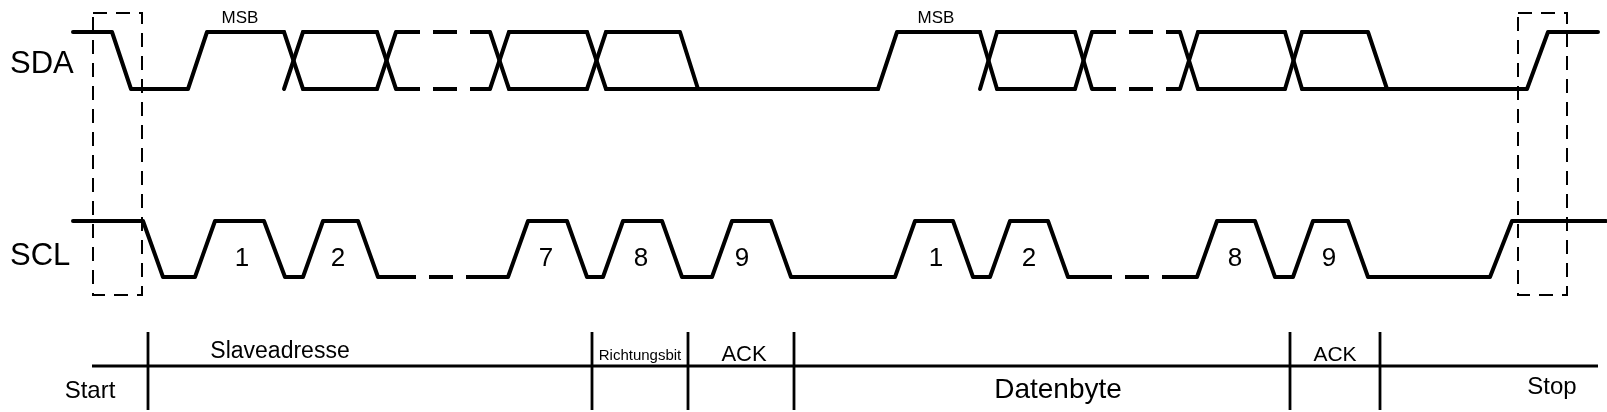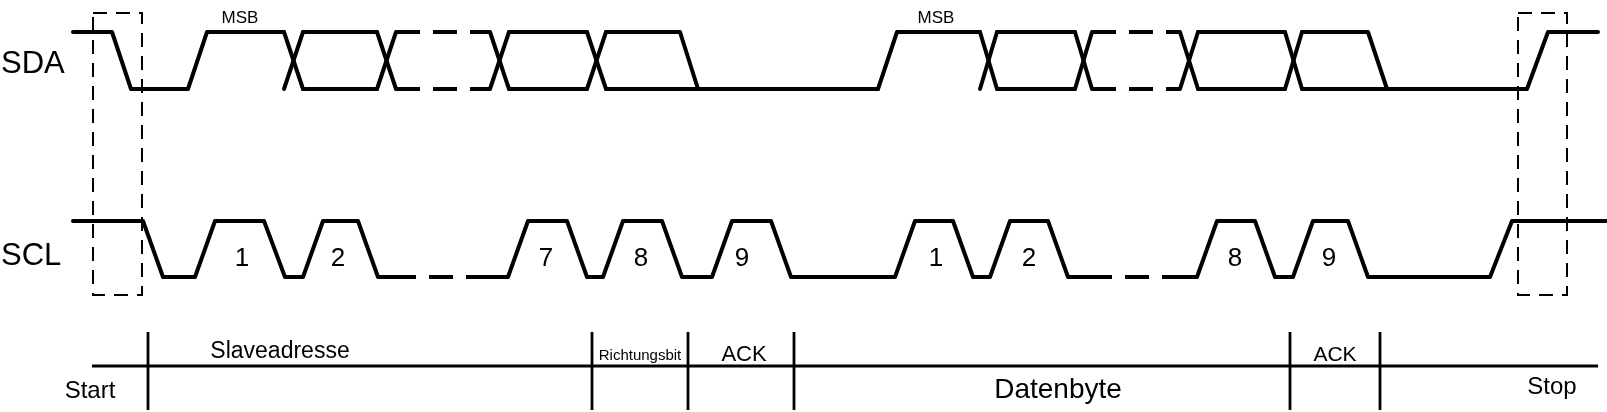--- a/index.html
+++ b/index.html
@@ -7,21 +7,21 @@
     position: relative;
     width: 1607px;
     height: 412px;
     background: #ffffff;
     font-family: "Liberation Sans", sans-serif;
     overflow: hidden;
   }
   #stage svg { position: absolute; left: 0; top: 0; width: 1607px; height: 412px; }
   .sig-label {
     position: absolute;
-    left: 1px;
+    left: 10px;
     line-height: 1;
     font-size: 31px;
     color: #000000;
     white-space: nowrap;
   }
   #sda-label { top: 47px; }
   #scl-label { top: 239px; text-align: center; }
 
   .wave { fill: none; stroke: #000000; stroke-width: 4; stroke-linejoin: round; stroke-linecap: round; }
   .wave.dashed { stroke-dasharray: 24 13; stroke-linecap: butt; }

